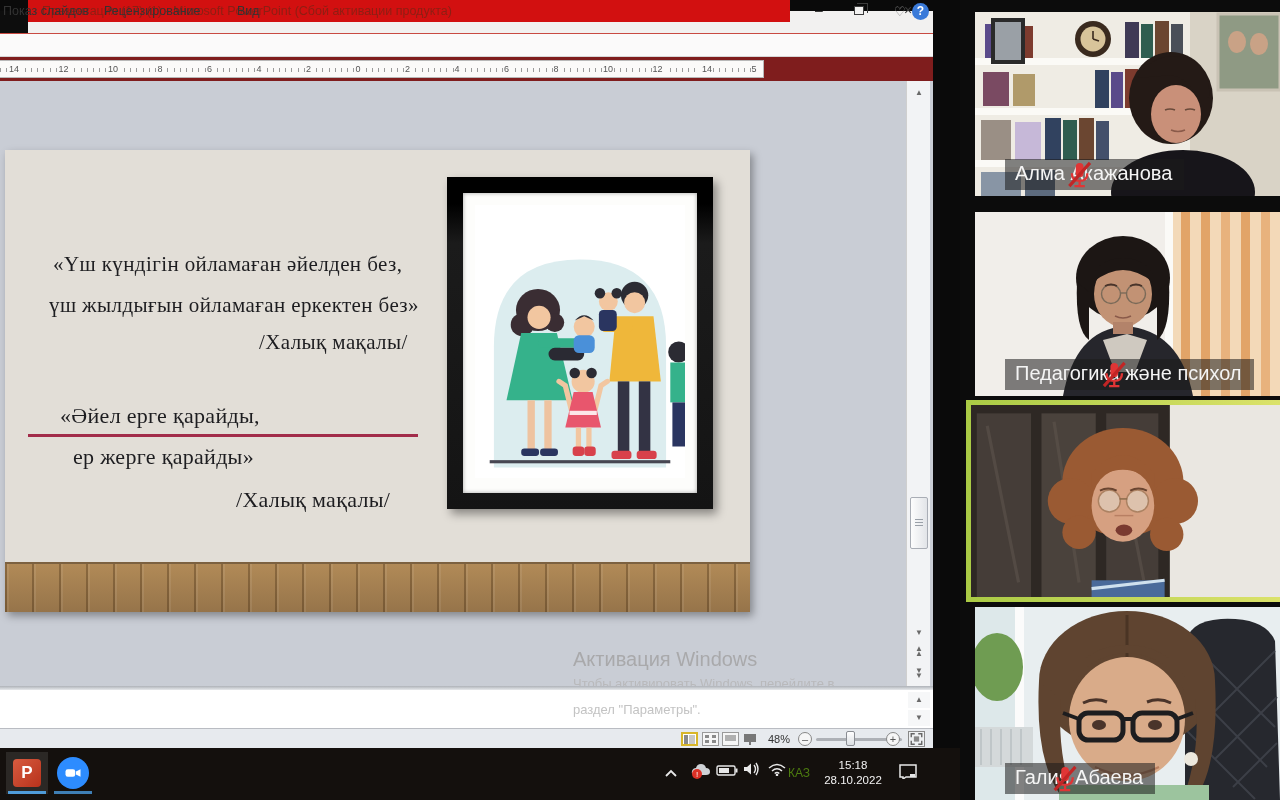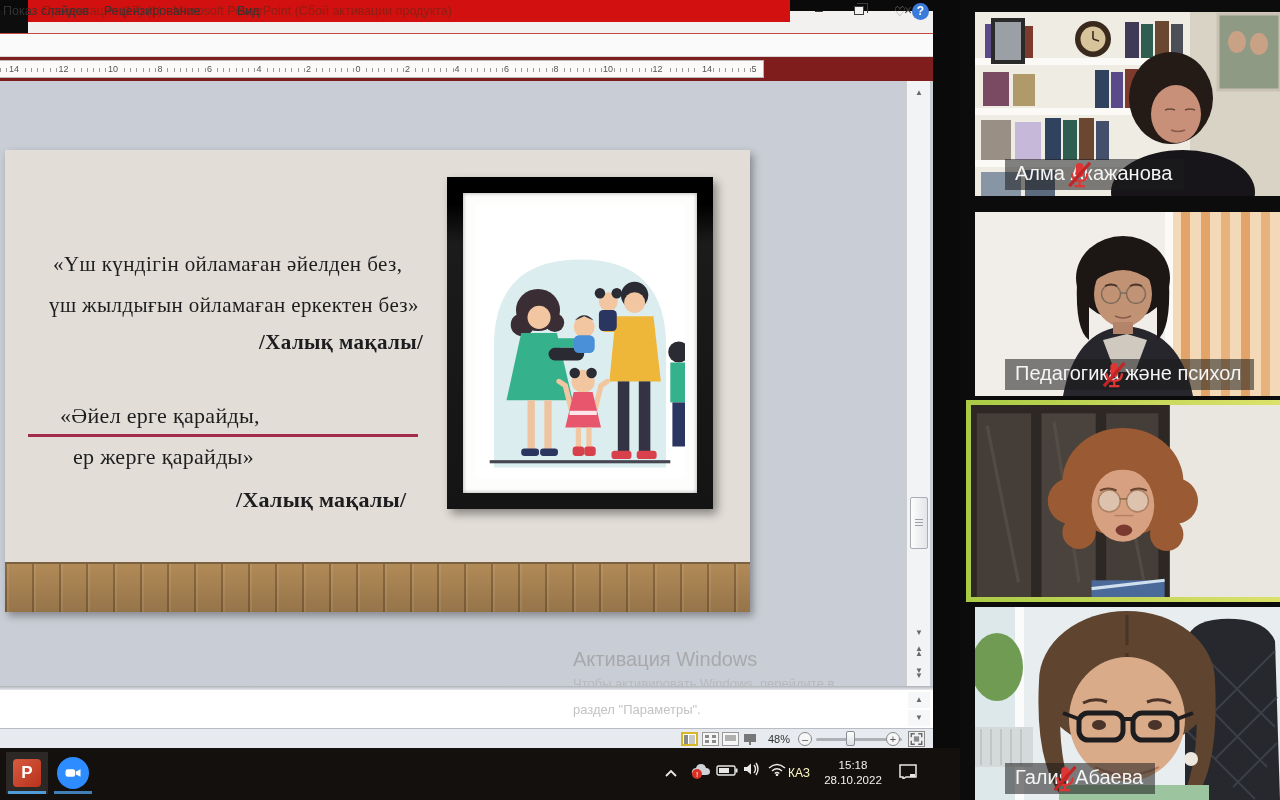--- a/index.html
+++ b/index.html
@@ -39,21 +39,21 @@
   #workspace { left:0; top:81px; width:933px; height:605px; background:#c9cdd5; }
 
   #slide { left:5px; top:69px; width:745px; height:462px; background:#e2ded7;
            box-shadow:3px 4px 8px rgba(0,0,0,.35); overflow:hidden; }
   #slide-floor { left:0; bottom:0; width:100%; height:50px;
            background:repeating-linear-gradient(90deg, rgba(40,20,0,.28) 0 2px, rgba(255,255,255,.08) 2px 4px, transparent 4px 27px),
                       linear-gradient(#b18a57,#96744a); border-top:2px solid #7c6140; }
   .slide-text { font-family:"Liberation Serif", serif; color:#1d1d20; white-space:nowrap; }
   .q1 { font-size:21px; letter-spacing:.4px; }
   .q2 { font-size:22px; letter-spacing:.3px; }
-  .attrib { font-weight:bold; }
+  .attrib { font-weight:normal; }
   #quote-underline { left:23px; top:284px; width:390px; height:3px; background:#a22c4a; }
 
   
   #frame { left:442px; top:27px; width:266px; height:332px; background:linear-gradient(#000 8%, #1b1b1b 20%, #141414);
            box-shadow:4px 5px 9px rgba(0,0,0,.4); }
   #frame-mat { position:absolute; left:16px; top:16px; right:16px; bottom:16px; background:#fdfdfb;
            box-shadow:inset 0 0 4px rgba(0,0,0,.35); }
   #frame-art { position:absolute; left:12px; top:12px; right:12px; bottom:12px; overflow:hidden; }
 
   .watermark1 { color:#a9a9ab; font-size:20px; }
@@ -90,21 +90,21 @@
   
   #taskbar { left:0; top:748px; width:960px; height:52px; background:#14100d; }
   .task-tile { top:4px; width:42px; height:42px; display:flex; align-items:center; justify-content:center; }
   .task-tile.active { background:rgba(255,255,255,.10); }
   .task-underline { position:absolute; left:2px; bottom:0; width:38px; height:3px; background:#4f9bd8; }
   #ppt-icon { width:28px; height:28px; border-radius:4px; background:linear-gradient(135deg,#d75b3f,#b7321c);
               color:#fff; font-weight:bold; font-size:17px; text-align:center; line-height:28px; }
   #zoom-icon { width:32px; height:32px; border-radius:50%; background:#2d8cff; display:flex;
                align-items:center; justify-content:center; }
   .tray-icon { top:14px; color:#e8e8e8; }
-  #tray-lang { font-size:12px; color:#fef9c3; top:18px; }
+  #tray-lang { font-size:12px; color:#4d7c0f; top:18px; }
   #tray-clock { top:10px; width:74px; text-align:center; color:#f2f2f2; font-size:11.5px; line-height:15px; }
 
   
   #video-strip { left:960px; top:0; width:320px; height:800px; background:#0c0c0c; }
   .vtile { position:absolute; left:15px; width:305px; overflow:hidden; background:#222; }
   .vtile svg { position:absolute; left:0; top:0; width:100%; height:100%; }
   .vname-row { position:absolute; left:0; bottom:6px; display:flex; align-items:center; max-width:100%; }
   .vname { background:rgba(28,28,28,.55); color:#f4f4f4; font-size:20px;
            padding:3px 12px 5px 10px; white-space:nowrap; }
   .mic-wrap { width:30px; height:30px; flex:0 0 30px; display:flex; align-items:center; justify-content:center; }

